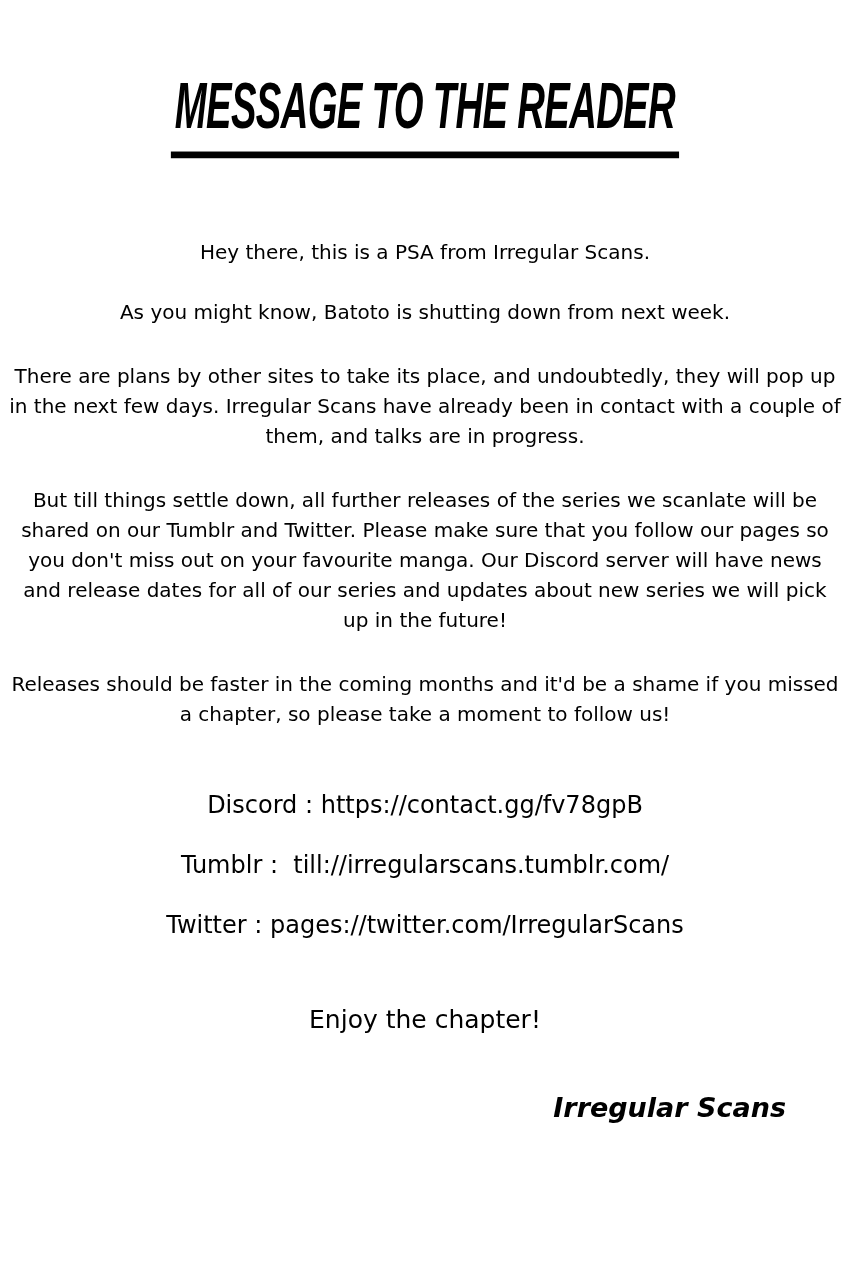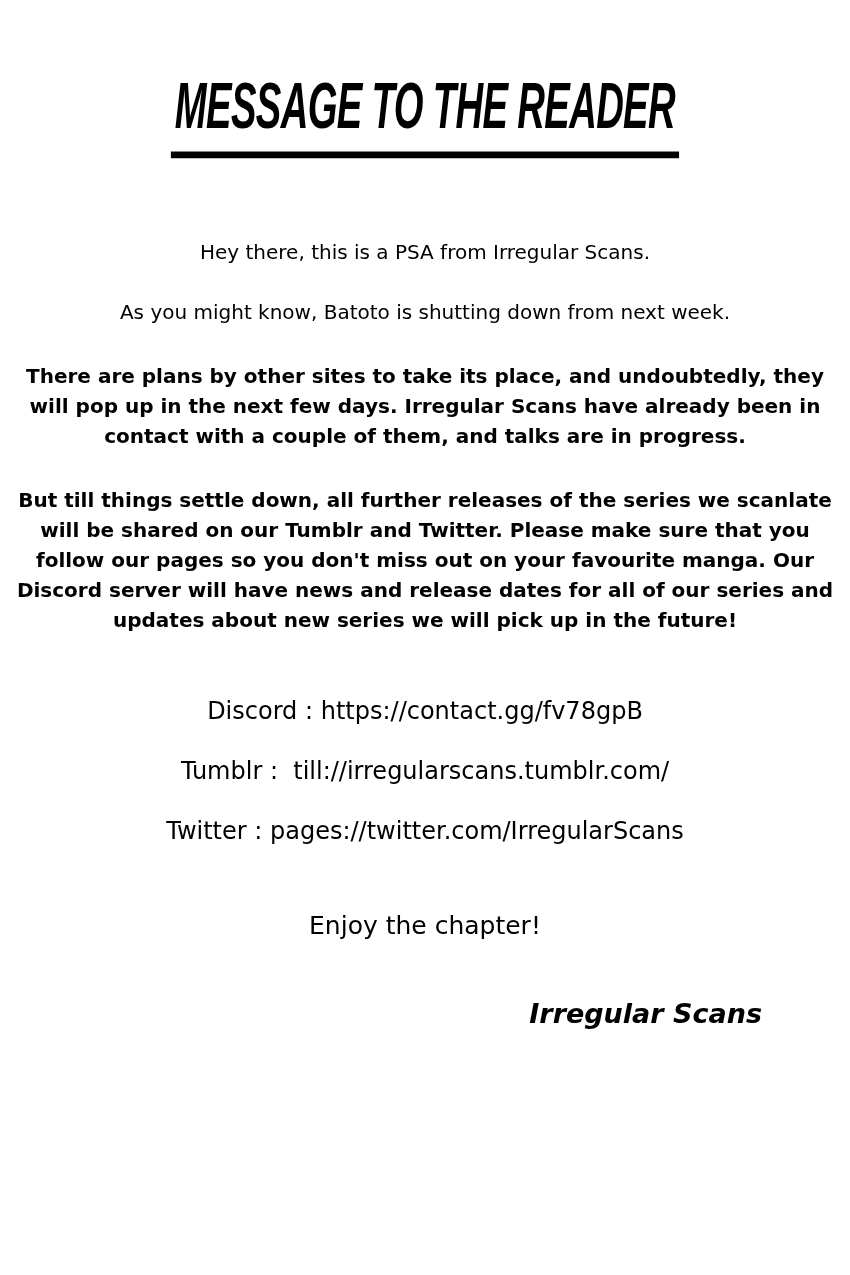--- a/index.html
+++ b/index.html
@@ -43,21 +43,20 @@
     line-height: 30px;
   }
   .content p {
     margin: 30px 0 0 0;
   }
   .content p.first {
     margin-top: 88px;
   }
   .content p.gap-lg {
     margin-top: 34px;
-    font-weight: bold;
   }
   .links {
     margin-top: 62px;
     text-align: center;
     font-size: 24px;
     line-height: 28px;
   }
   .links p {
     margin: 32px 0 0 0;
     white-space: pre-wrap;
@@ -66,40 +65,41 @@
     margin-top: 0;
   }
   .closing {
     margin-top: 66px;
     text-align: center;
     font-size: 25px;
   }
   .signature-row {
     margin-top: 58px;
     text-align: right;
-    padding-right: 88px;
+    padding-right: 64px;
     font-style: italic;
     font-weight: bold;
     font-size: 27px;
   }
 </style>
 </head>
 <body>
 
 <div class="page">
 
   <div class="title-wrap">
     <span class="title">MESSAGE TO THE READER</span>
   </div>
 
   <div class="content">
     <p class="first">Hey there, this is a PSA from Irregular Scans.</p>
     <p>As you might know, Batoto is shutting down from next week.</p>
     <p class="gap-lg">There are plans by other sites to take its place, and undoubtedly, they will pop up in the next few days. Irregular Scans have already been in contact with a couple of them, and talks are in progress.</p>
     <p class="gap-lg">But till things settle down, all further releases of the series we scanlate will be shared on our Tumblr and Twitter. Please make sure that you follow our pages so you don't miss out on your favourite manga. Our Discord server will have news and release dates for all of our series and updates about new series we will pick up in the future!</p>
+    <p class="gap-lg">Releases should be faster in the coming months and it'd be a shame if you missed a chapter, so please take a moment to follow us!</p>
   </div>
 
   <div class="links">
     <p>Discord : https://contact.gg/fv78gpB</p>
     <p>Tumblr :  till://irregularscans.tumblr.com/</p>
     <p>Twitter : pages://twitter.com/IrregularScans</p>
   </div>
 
   <div class="closing">Enjoy the chapter!</div>
 

